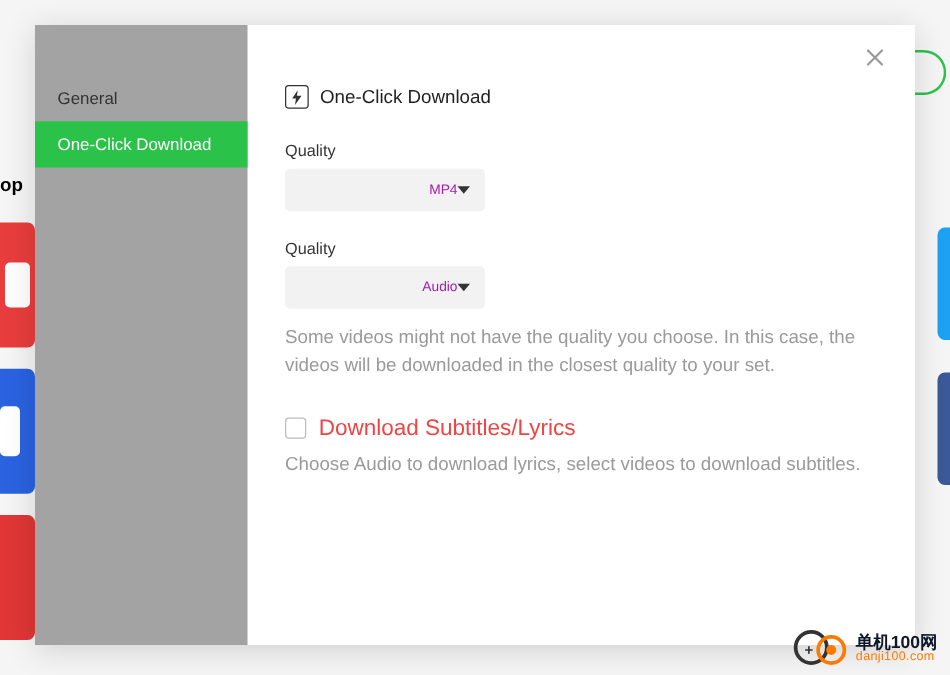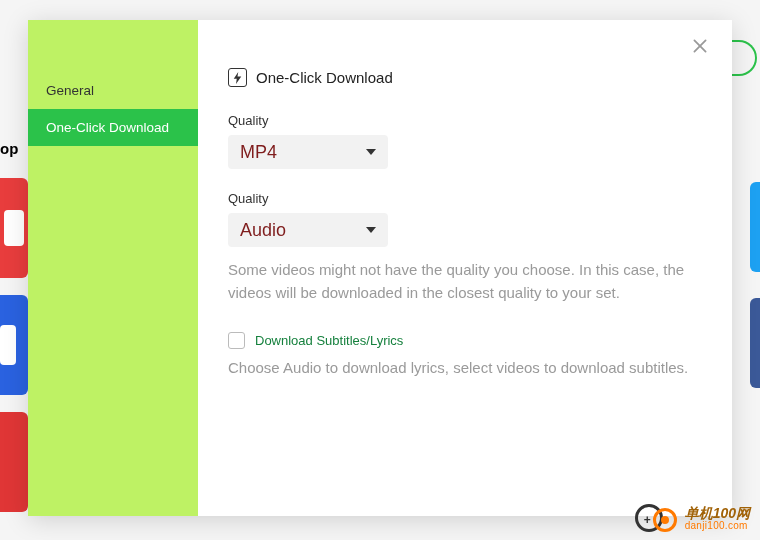--- a/index.html
+++ b/index.html
@@ -101,22 +101,22 @@
       left: 28px;
       top: 20px;
       width: 704px;
       height: 496px;
       background: #fff;
       box-shadow: 0 4px 24px rgba(0,0,0,0.15);
       display: flex;
     }
     .sidebar {
       width: 170px;
-      background: #bef264;
-      padding-top: 52px;
+      background: #a3a3a3;
+      padding-top: 40px;
     }
     .sidebar-item {
       padding: 11px 18px;
       font-size: 13.5px;
       color: #333;
       cursor: pointer;
     }
     .sidebar-item.active {
       background: #2bc24a;
       color: #fff;
@@ -157,24 +157,24 @@
       color: #333;
       margin-bottom: 7px;
     }
     .select-box {
       width: 160px;
       height: 34px;
       background: #f2f2f2;
       border-radius: 4px;
       display: flex;
       align-items: center;
-      justify-content: space-between;
+      justify-content: flex-end;
       padding: 0 12px;
-      font-size: 18px;
-      color: #7f1d1d;
+      font-size: 11px;
+      color: #a21caf;
       cursor: pointer;
       margin-bottom: 22px;
     }
     .caret {
       width: 0;
       height: 0;
       border-left: 5px solid transparent;
       border-right: 5px solid transparent;
       border-top: 6px solid #333;
     }
@@ -192,22 +192,22 @@
       margin-bottom: 8px;
     }
     .checkbox {
       width: 17px;
       height: 17px;
       border: 1.5px solid #bbb;
       border-radius: 3px;
       cursor: pointer;
     }
     .checkbox-label {
-      font-size: 13px;
-      color: #15803d;
+      font-size: 18px;
+      color: #ef4444;
     }
     .watermark {
       position: absolute;
       right: 10px;
       bottom: 4px;
       display: flex;
       align-items: center;
       gap: 6px;
     }
     .wm-icon {
@@ -251,22 +251,21 @@
       border-radius: 50%;
     }
     .wm-text {
       display: flex;
       flex-direction: column;
       line-height: 1.05;
     }
     .wm-cn {
       font-size: 14px;
       font-weight: 700;
-      color: #a16207;
-      font-style: italic;
+      color: #0f172a;
     }
     .wm-url {
       font-size: 10px;
       color: #ff7a00;
       letter-spacing: 0.3px;
     }
   </style>
 </head>
 <body>
 

